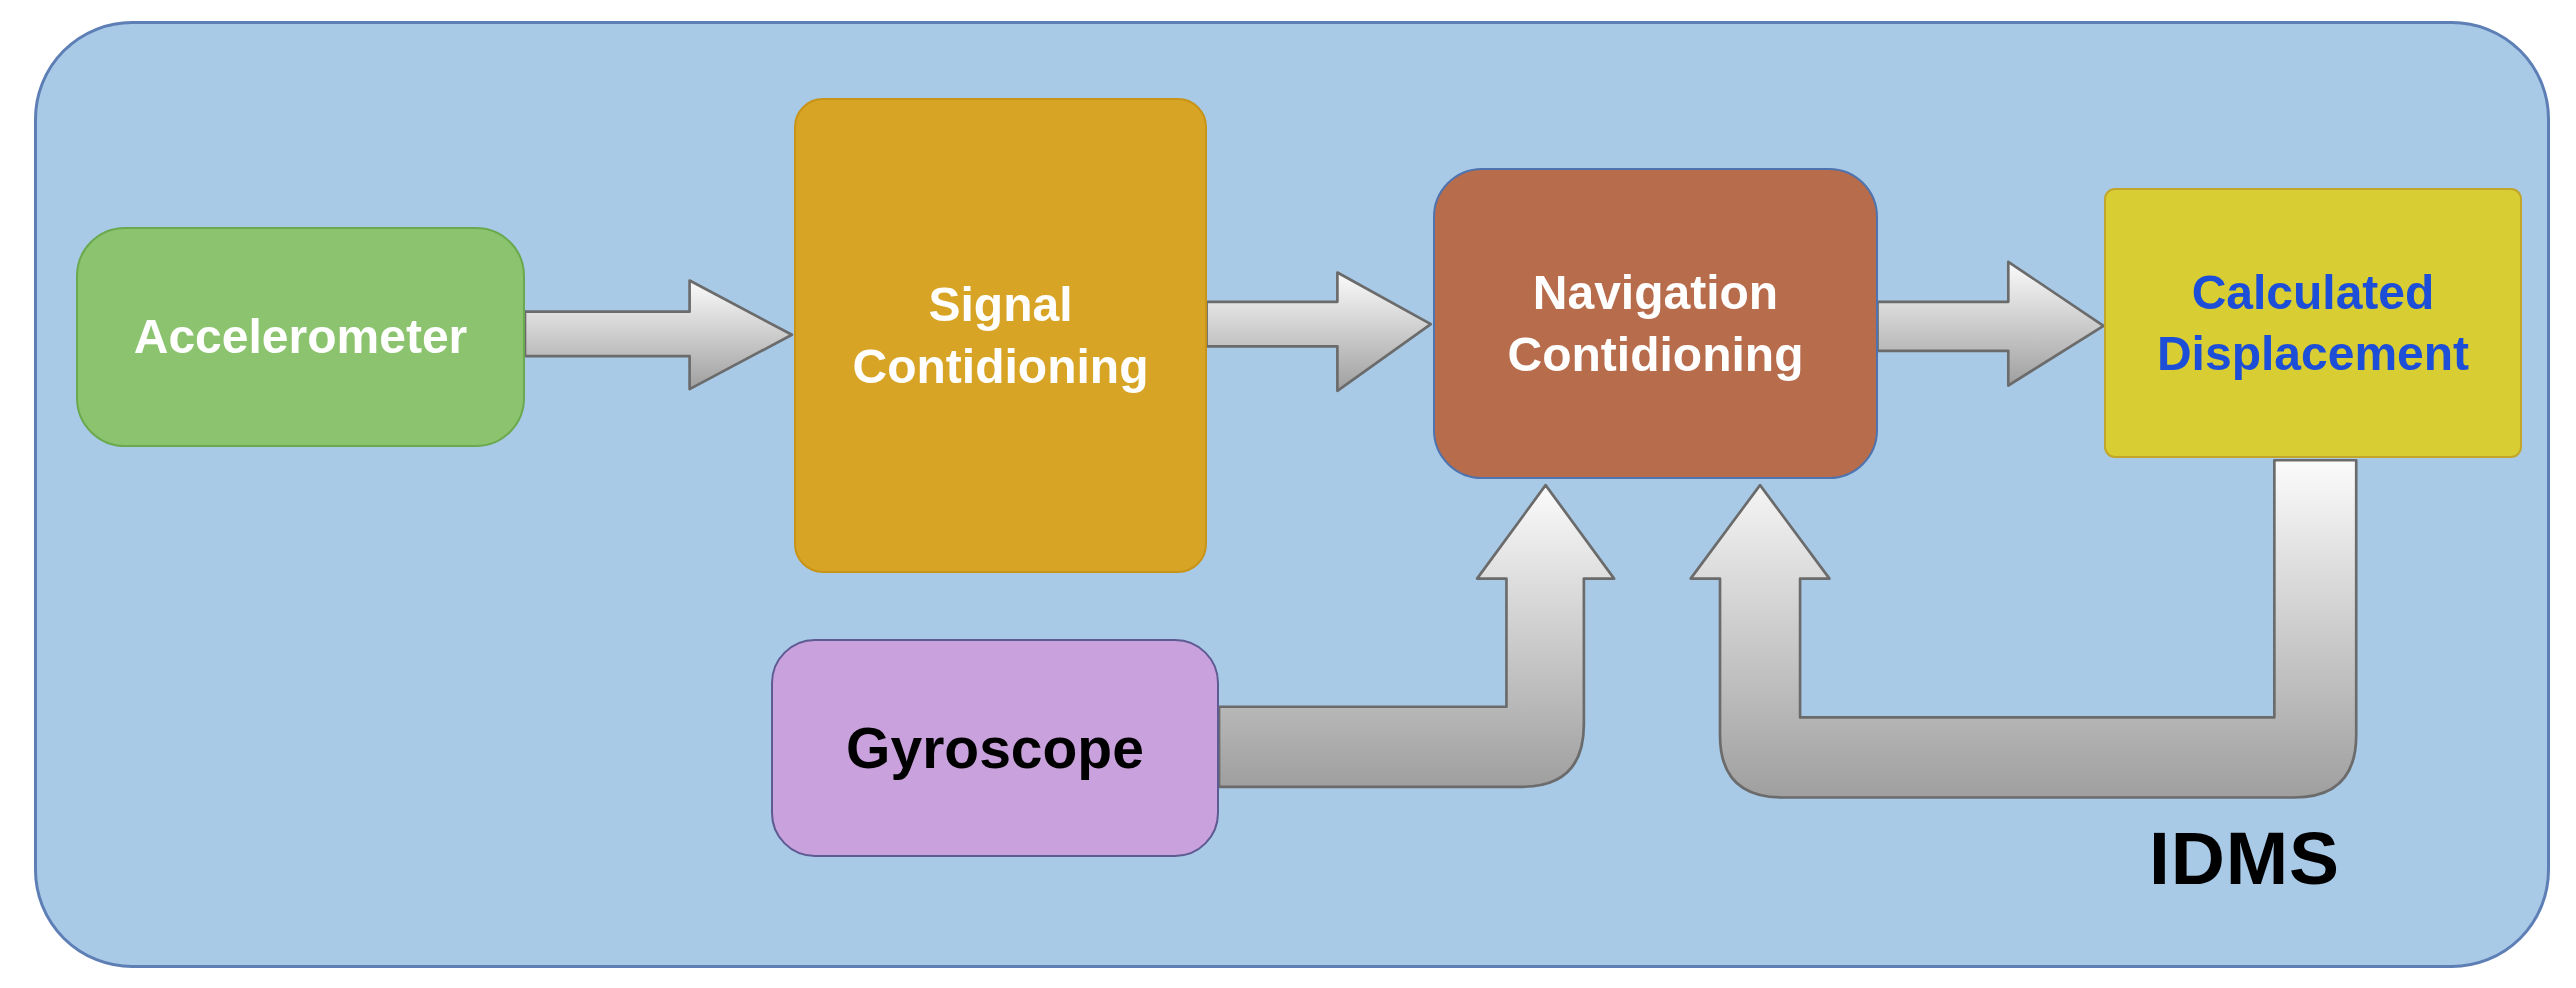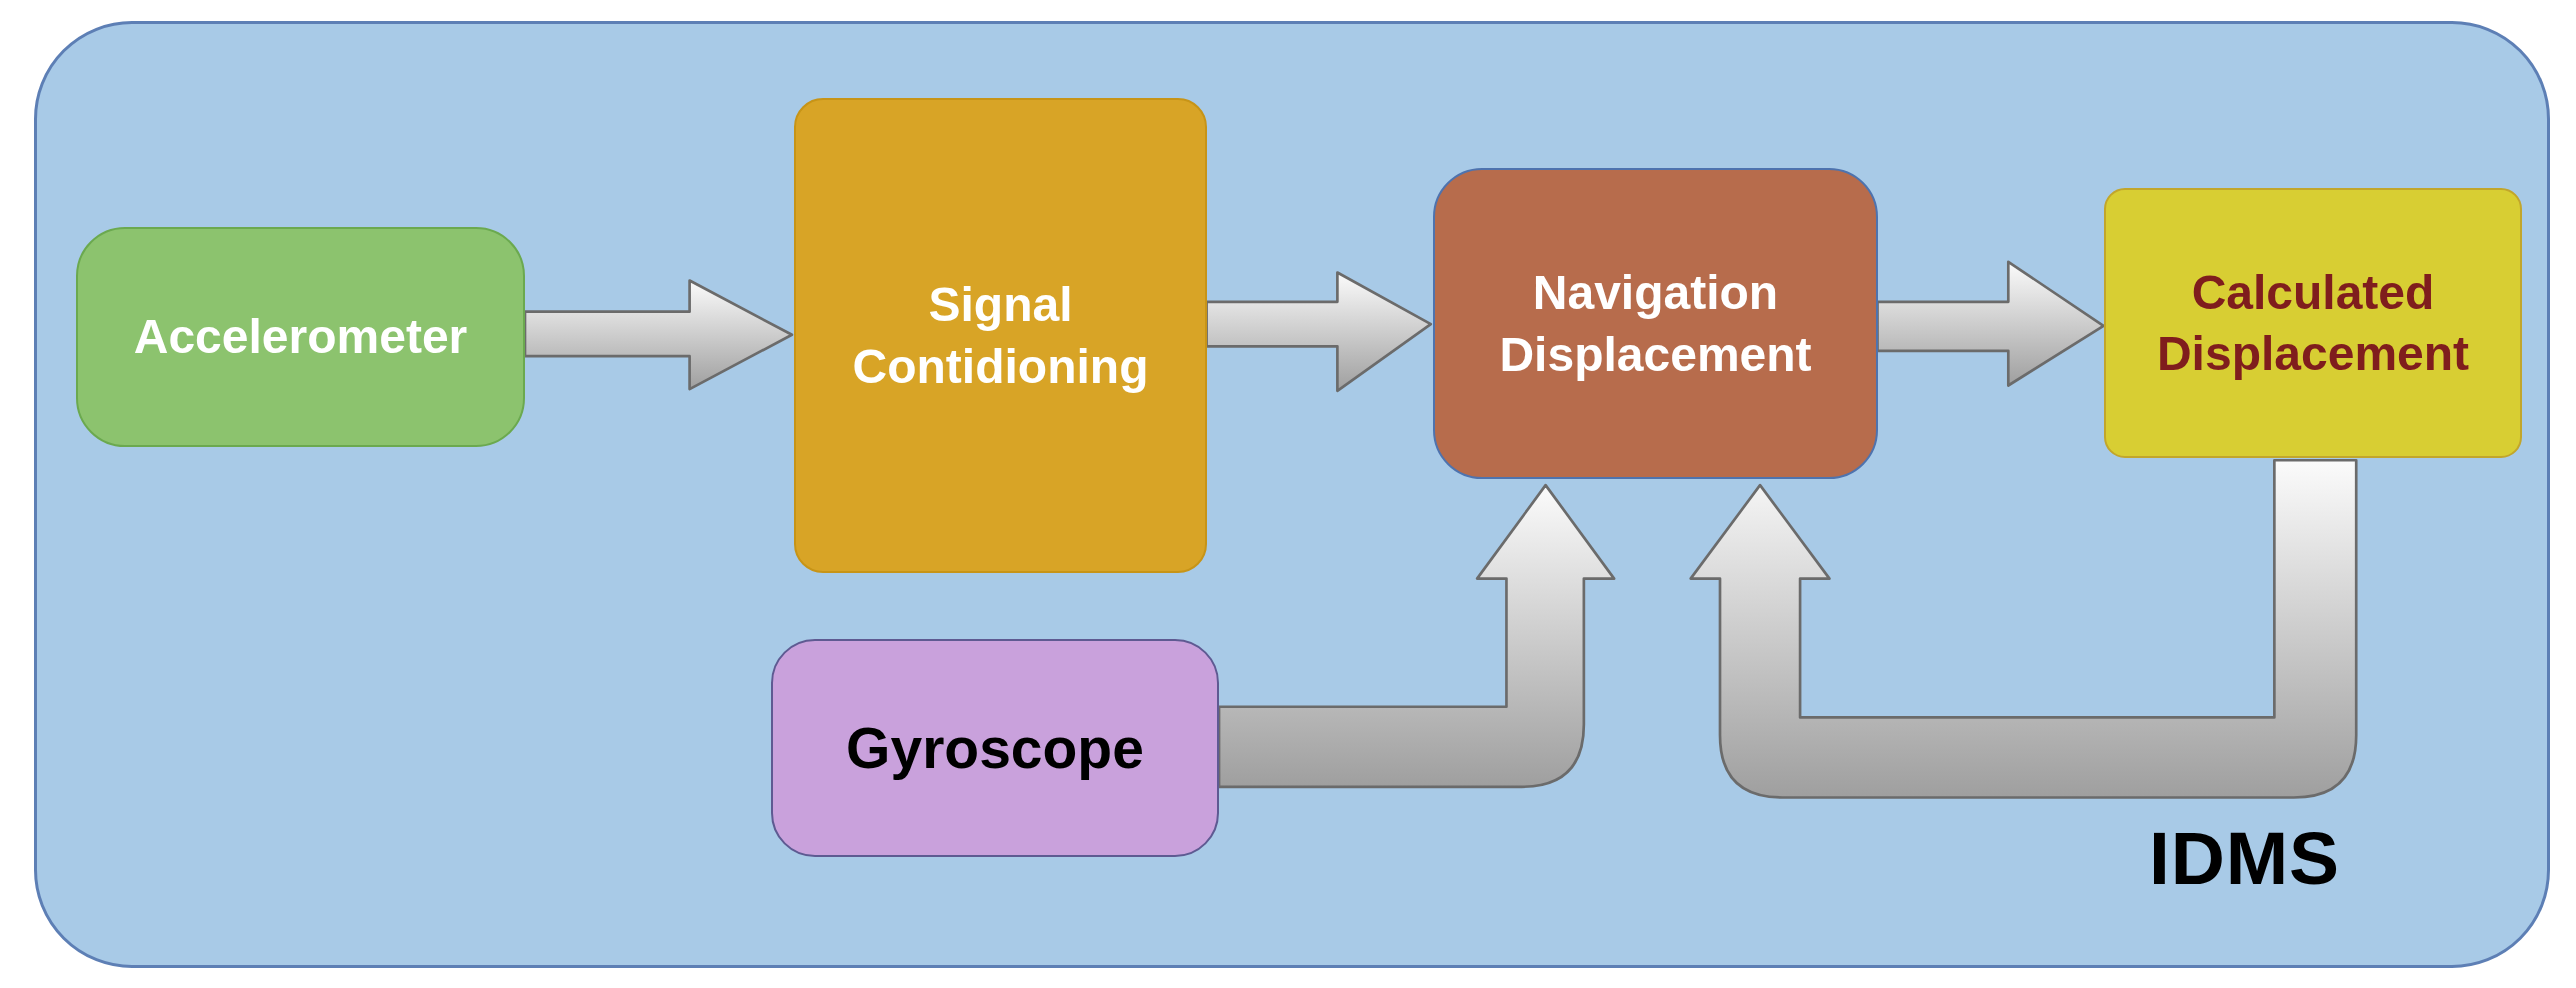--- a/index.html
+++ b/index.html
@@ -39,22 +39,22 @@
     background:#d8a426;border:2.7px solid #c79417;border-radius:29px;
     color:#ffffff;font-size:48px;
   }
   .node-navigation{
     left:1433px;top:168px;width:445px;height:311px;
     background:#b76c4c;border:2.7px solid #4e73ae;border-radius:49px;
     color:#ffffff;font-size:48px;
   }
   .node-calculated{
     left:2104px;top:188px;width:418px;height:270px;
-    background:#d8ce33;border:2.7px solid #c2a62b;border-radius:21px;
-    color:#7f1d1d;font-size:48px;
+    background:#d8ce33;border:2.7px solid #c2a62b;border-radius:11px;
+    color:#1d4ed8;font-size:48px;
   }
   .node-gyroscope{
     left:771px;top:639px;width:448px;height:218px;
     background:#c9a1dc;border:2.7px solid #5e5a92;border-radius:44px;
     color:#000000;font-size:57px;
   }
   .system-label{
     position:absolute;z-index:3;
     left:2073px;top:815px;width:267px;
     text-align:right;
@@ -87,21 +87,21 @@
 
   <div class="node node-accelerometer">
     <span>Accelerometer</span>
   </div>
 
   <div class="node node-signal">
     <span>Signal Contidioning</span>
   </div>
 
   <div class="node node-navigation">
-    <span>Navigation Displacement</span>
+    <span>Navigation Contidioning</span>
   </div>
 
   <div class="node node-calculated">
     <span>Calculated Displacement</span>
   </div>
 
   <div class="node node-gyroscope">
     <span>Gyroscope</span>
   </div>
 

